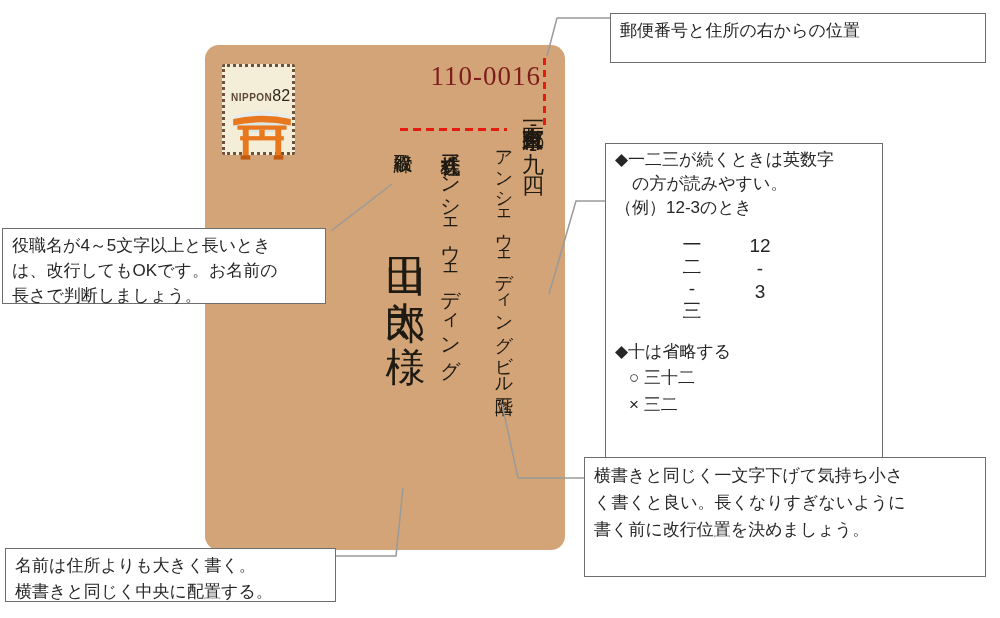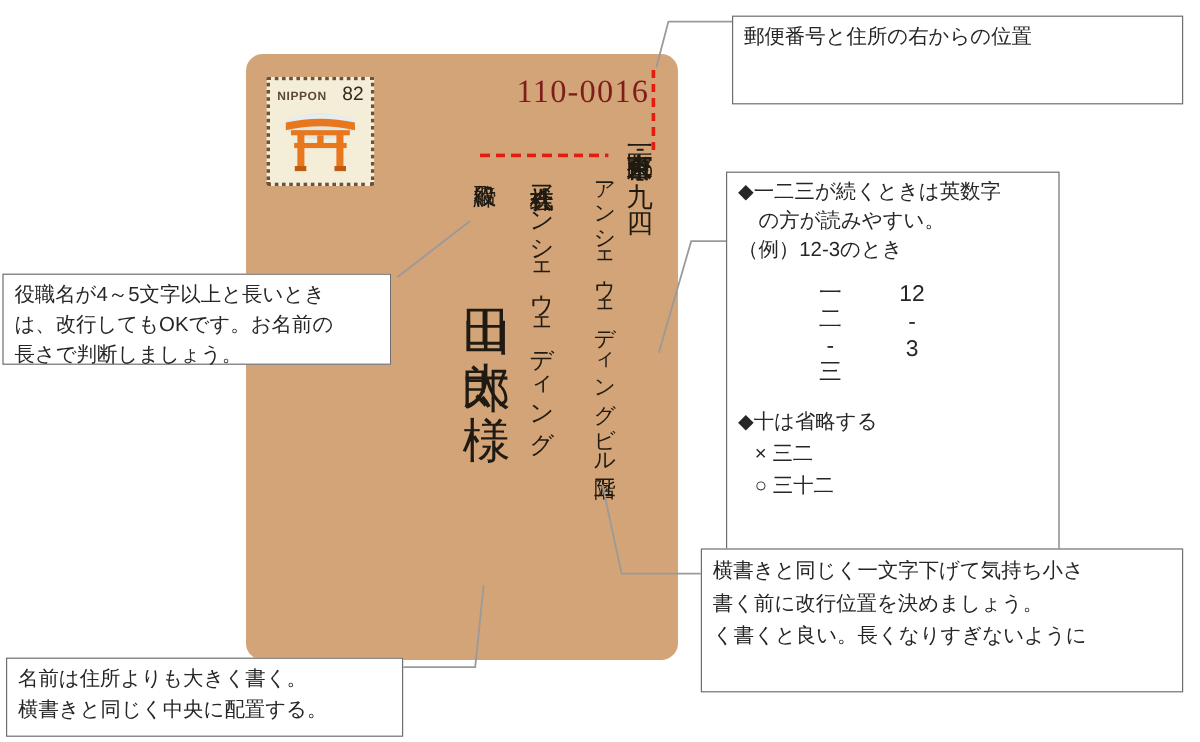--- a/index.html
+++ b/index.html
@@ -35,42 +35,42 @@
     position:absolute; left:338px; top:13px; width:3px; height:68px;
     background:repeating-linear-gradient(to bottom,#e61b0f 0 7px,transparent 7px 12px);
   }
   .red-h {
     position:absolute; left:195px; top:83px; width:107px; height:3px;
     background:repeating-linear-gradient(to right,#e61b0f 0 8px,transparent 8px 13px);
   }
 
   
   .stamp {
-    position:absolute; left:17px; top:19px; width:90px; height:91px;
+    position:absolute; left:17px; top:19px; width:73px; height:91px;
     background:#f4eed9; border:3px dotted #6d5138; border-radius:2px;
-    padding:3px 5px;
+    padding:20px 5px;
   }
   .stamp-head { display:flex; align-items:baseline; justify-content:space-between; padding:0 1px; }
   .stamp-country { font-size:10px; letter-spacing:.5px; color:#5c4733; font-weight:bold; }
   .stamp-value   { font-size:16px; color:#33281c; }
   .stamp svg { display:block; margin:1px auto 0; }
 
   
   .connectors { position:absolute; left:0; top:0; pointer-events:none; }
 
   
   .callout {
     position:absolute; background:#ffffff; border:1px solid #6e6e6e;
     font-size:17px; line-height:25px; color:#262626; padding:4px 9px;
   }
-  .co-topright { left:610px; top:13px;  width:376px; height:74px; }
+  .co-topright { left:610px; top:13px;  width:376px; height:50px; }
   .co-left     { left:2px;   top:228px; width:324px; height:76px; }
   .co-midright { left:605px; top:143px; width:278px; height:368px; line-height:24px; }
   .co-botright { left:584px; top:457px; width:402px; height:120px; line-height:27px; }
-  .co-botleft  { left:5px;   top:548px; width:331px; height:66px; line-height:26px; }
+  .co-botleft  { left:5px;   top:548px; width:331px; height:54px; line-height:26px; }
   .callout .line { display:block; }
   .indent1 { padding-left:17px; }
 
   
   .example-row { display:flex; gap:38px; margin:14px 0 0 62px; }
   .numcol { display:flex; flex-direction:column; align-items:center; width:30px; }
   .numcol .cell { display:block; line-height:22px; font-size:19px; text-align:center; }
   .arabic .cell { line-height:23px; }
   .tip2 { margin-top:18px; }
   .markline { padding-left:14px; line-height:27px; }
@@ -143,28 +143,28 @@
         <span class="cell">三</span>
       </div>
       <div class="numcol arabic">
         <span class="cell">12</span>
         <span class="cell">-</span>
         <span class="cell">3</span>
       </div>
     </div>
 
     <span class="line tip2">◆十は省略する</span>
+    <span class="line markline">○ 三十二</span>
     <span class="line markline">× 三二</span>
-    <span class="line markline">○ 三十二</span>
   </div>
 
   <div class="callout co-botright">
     <span class="line">横書きと同じく一文字下げて気持ち小さ</span>
+    <span class="line">く書くと良い。長くなりすぎないように</span>
     <span class="line">書く前に改行位置を決めましょう。</span>
-    <span class="line">く書くと良い。長くなりすぎないように</span>
   </div>
 
   <div class="callout co-botleft">
     <span class="line">名前は住所よりも大きく書く。</span>
     <span class="line">横書きと同じく中央に配置する。</span>
   </div>
 
 </div>
 
 </body></html>

